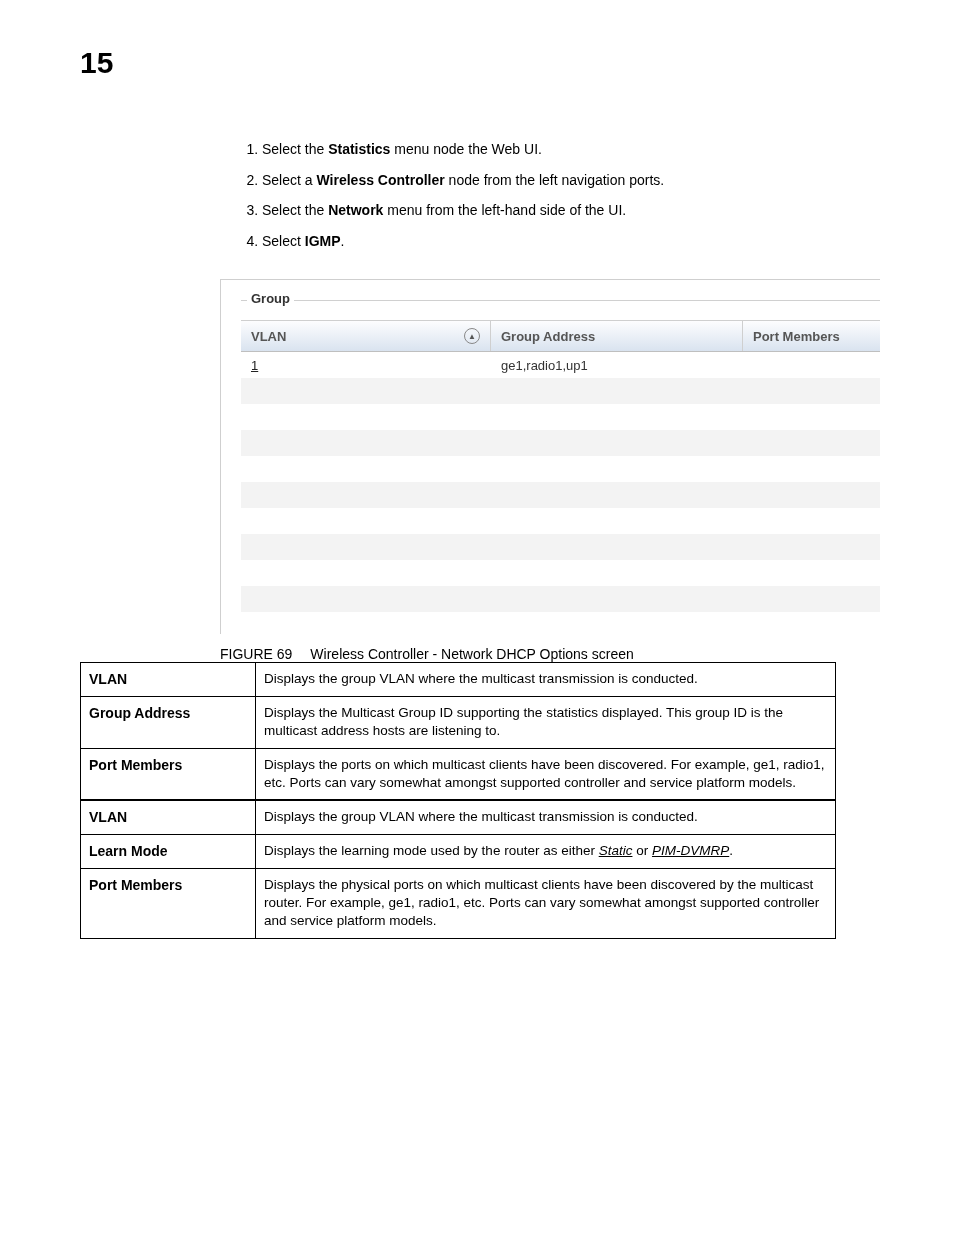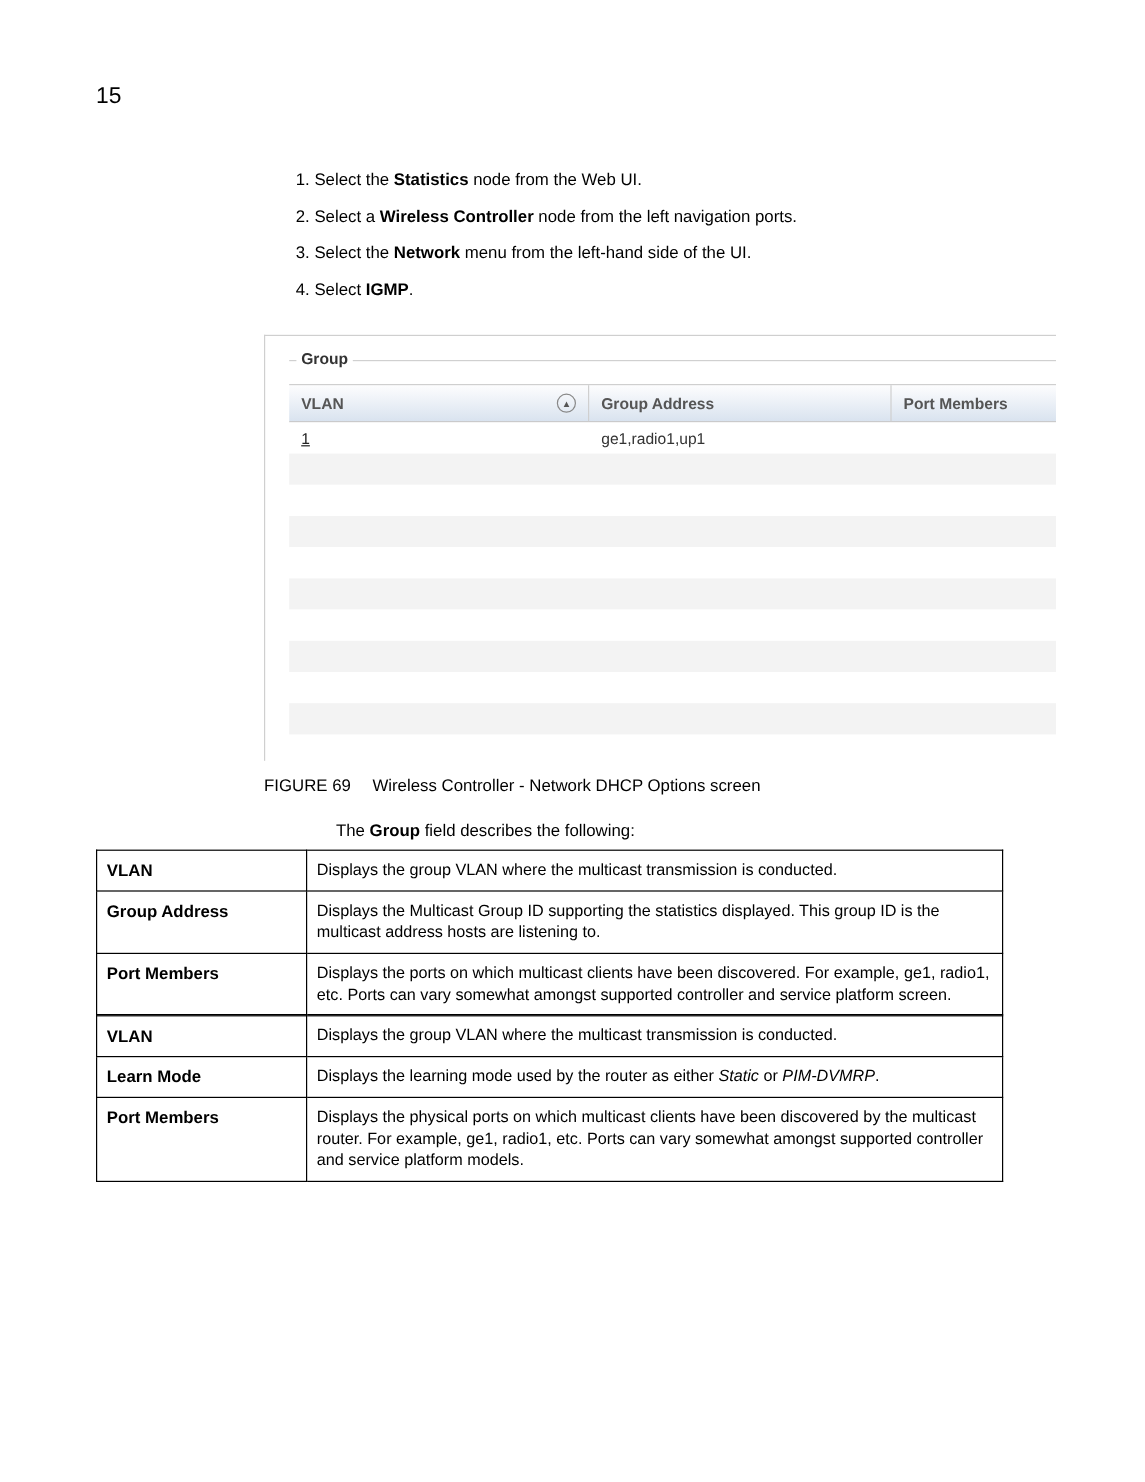--- a/index.html
+++ b/index.html
@@ -12,24 +12,24 @@
   }
   .page {
     width: 954px;
     height: 1235px;
     position: relative;
     box-sizing: border-box;
     padding: 55px 80px 40px 80px;
   }
   .chapter-number {
     position: absolute;
-    top: 70px;
+    top: 46px;
     left: 80px;
-    font-size: 19px;
-    font-weight: 400;
+    font-size: 30px;
+    font-weight: 700;
     font-family: "Arial", sans-serif;
   }
   .content-block {
     margin-left: 160px;
     margin-right: 40px;
     margin-top: 85px;
     font-size: 14px;
     line-height: 1.5;
   }
   ol.steps {
@@ -163,34 +163,34 @@
     border: 1px solid #000;
     padding: 7px 8px;
     vertical-align: top;
     line-height: 1.35;
   }
   .desc-table td.term {
     width: 158px;
     font-weight: 700;
     font-size: 14px;
   }
-  .italic { font-style: italic; }
+  .italic { font-style: italic; text-decoration: underline; }
   .tables-wrap { margin-left: 0; }
 </style>
 </head>
 <body>
 
 <div class="page">
 
   <div class="chapter-number">15</div>
 
   <div class="content-block">
     <ol class="steps">
       <li>
-        <span>Select the </span><span class="bold">Statistics</span><span> node from the Web UI.</span>
+        <span>Select the </span><span class="bold">Statistics</span><span> menu node the Web UI.</span>
       </li>
       <li>
         <span>Select a </span><span class="bold">Wireless Controller</span><span> node from the left navigation ports.</span>
       </li>
       <li>
         <span>Select the </span><span class="bold">Network</span><span> menu from the left-hand side of the UI.</span>
       </li>
       <li>
         <span>Select </span><span class="bold">IGMP</span><span>.</span>
       </li>
@@ -268,38 +268,35 @@
           </div>
         </div>
       </div>
     </div>
   </div>
 
   <div class="figure-caption">
     <span class="label">FIGURE 69</span><span>Wireless Controller - Network DHCP Options screen</span>
   </div>
 
-  <div class="intro-line">
-    <span>The </span><span class="bold">Group</span><span> field describes the following:</span>
-  </div>
 
   <div class="tables-wrap">
     <table class="desc-table">
       <tbody>
           <tr>
         <td class="term">VLAN</td>
         <td>Displays the group VLAN where the multicast transmission is conducted.</td>
       </tr>
       <tr>
         <td class="term">Group Address</td>
         <td>Displays the Multicast Group ID supporting the statistics displayed. This group ID is the multicast address hosts are listening to.</td>
       </tr>
       <tr>
         <td class="term">Port Members</td>
-        <td>Displays the ports on which multicast clients have been discovered. For example, ge1, radio1, etc. Ports can vary somewhat amongst supported controller and service platform screen.</td>
+        <td>Displays the ports on which multicast clients have been discovered. For example, ge1, radio1, etc. Ports can vary somewhat amongst supported controller and service platform models.</td>
       </tr>
     </tbody>
       </table>
   </div>
 
 
   <div class="tables-wrap">
     <table class="desc-table">
       <tbody>
           <tr>

